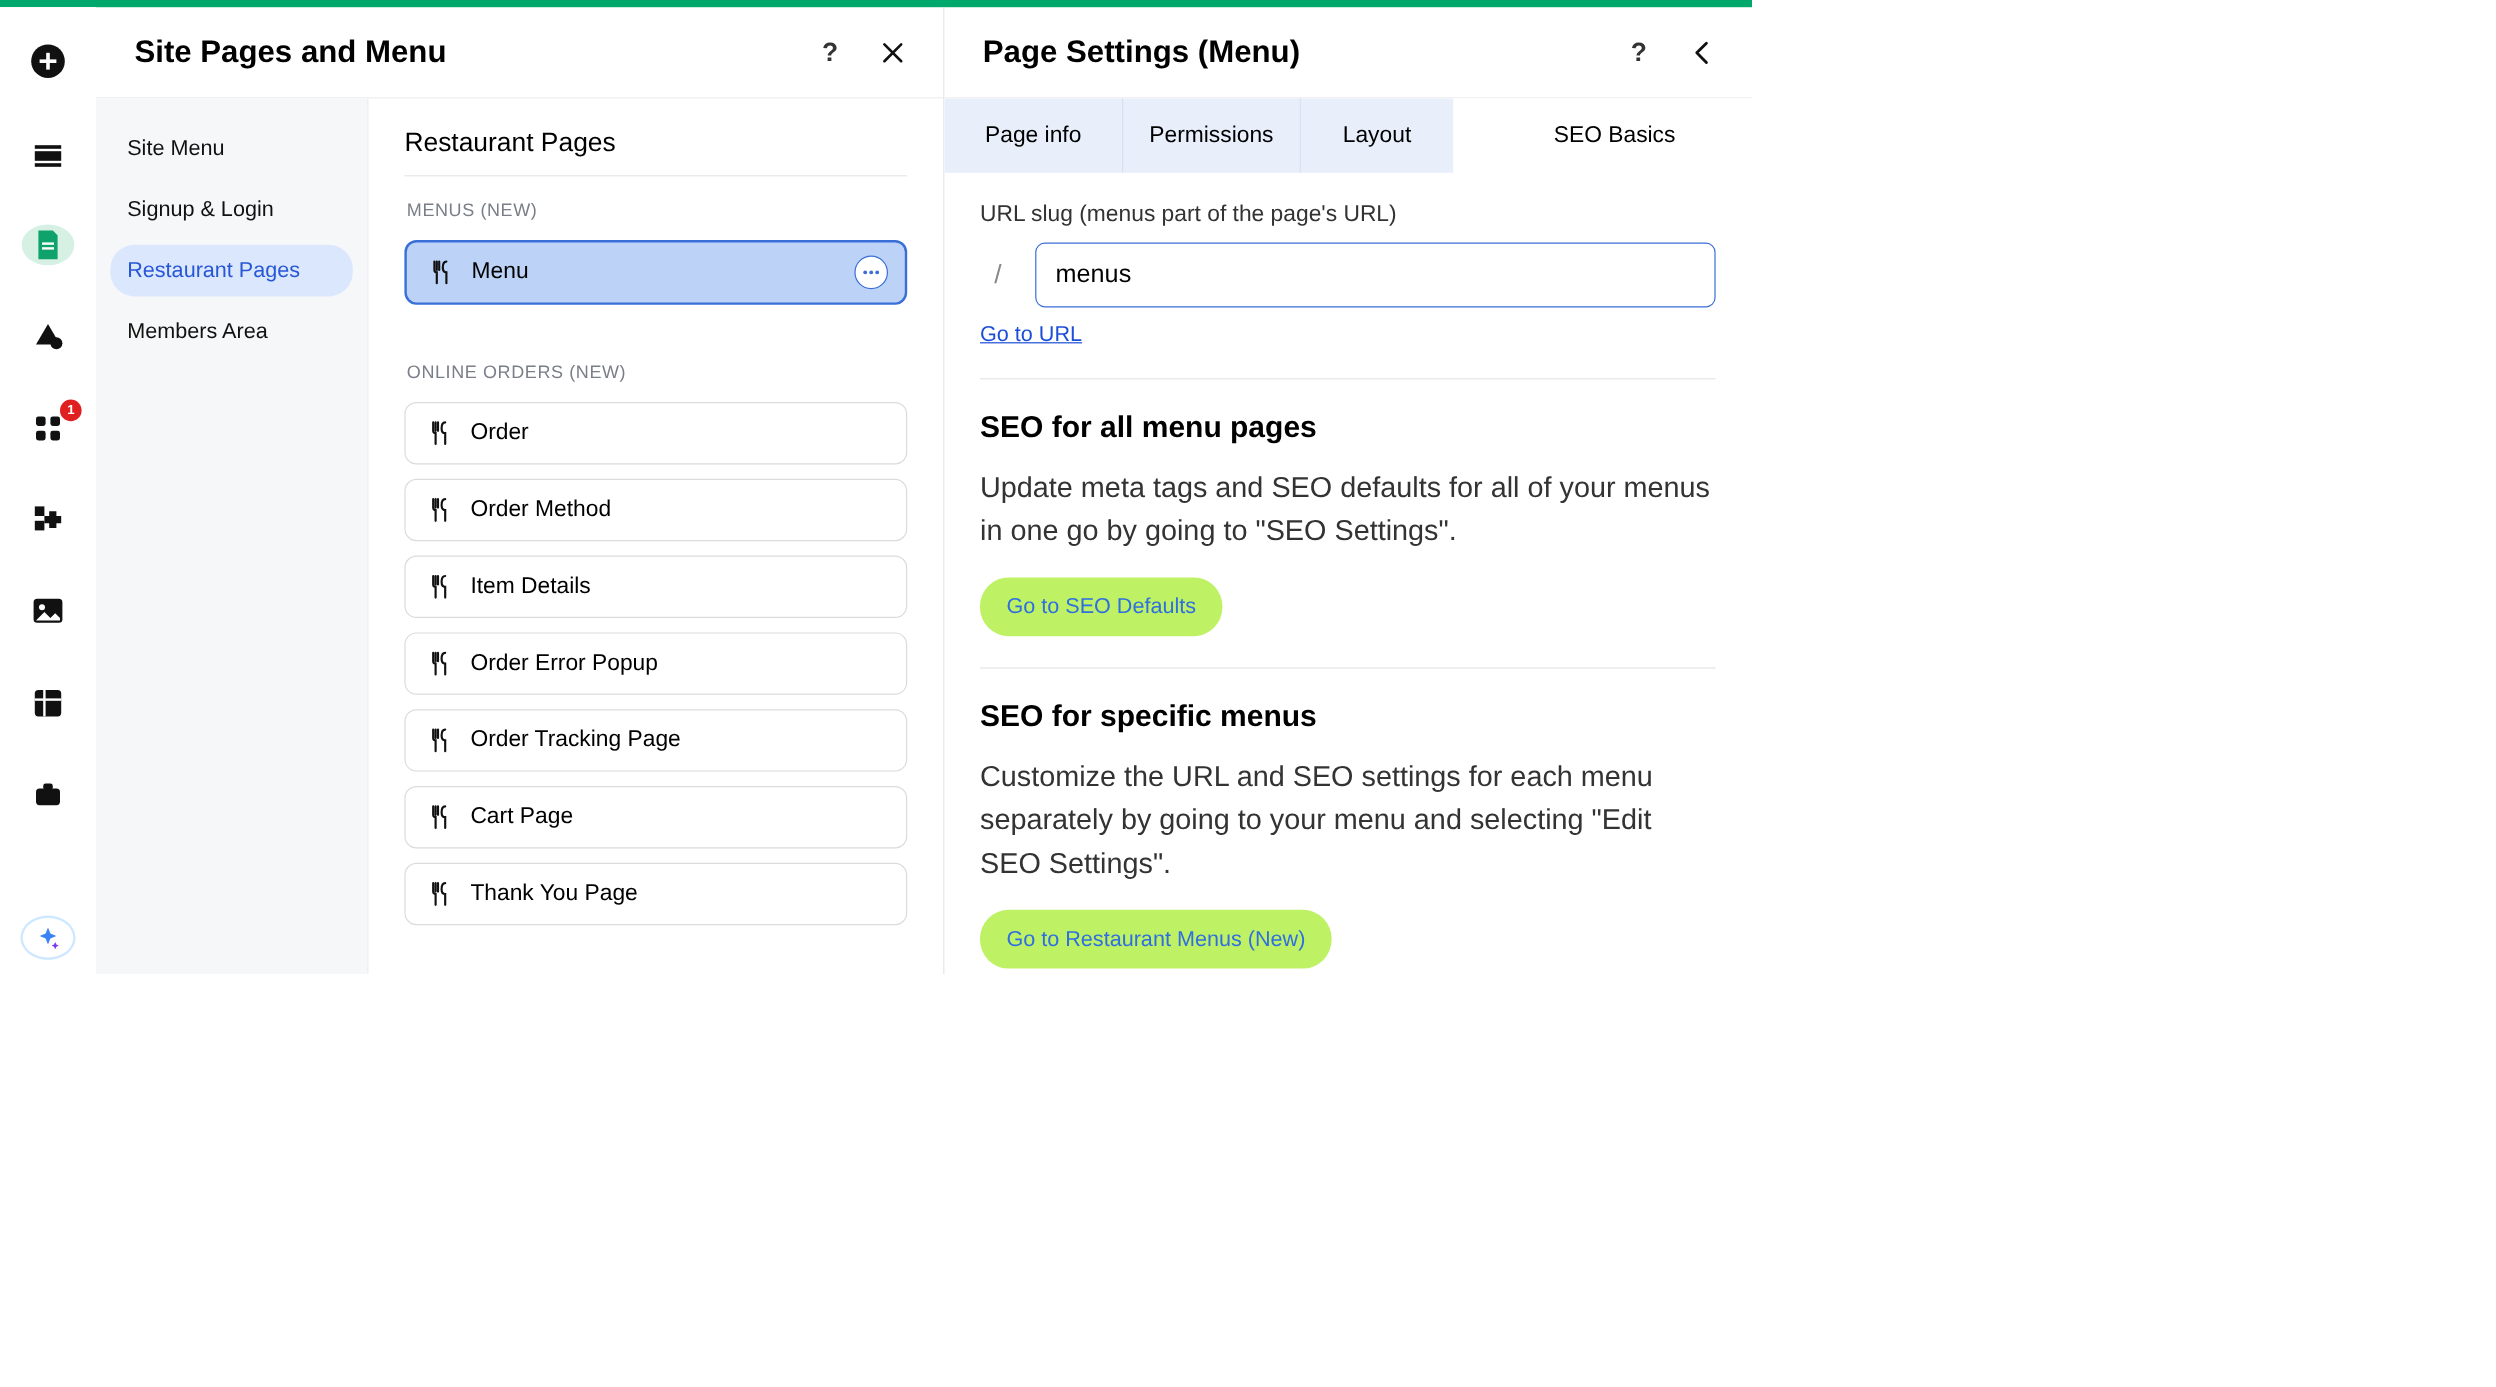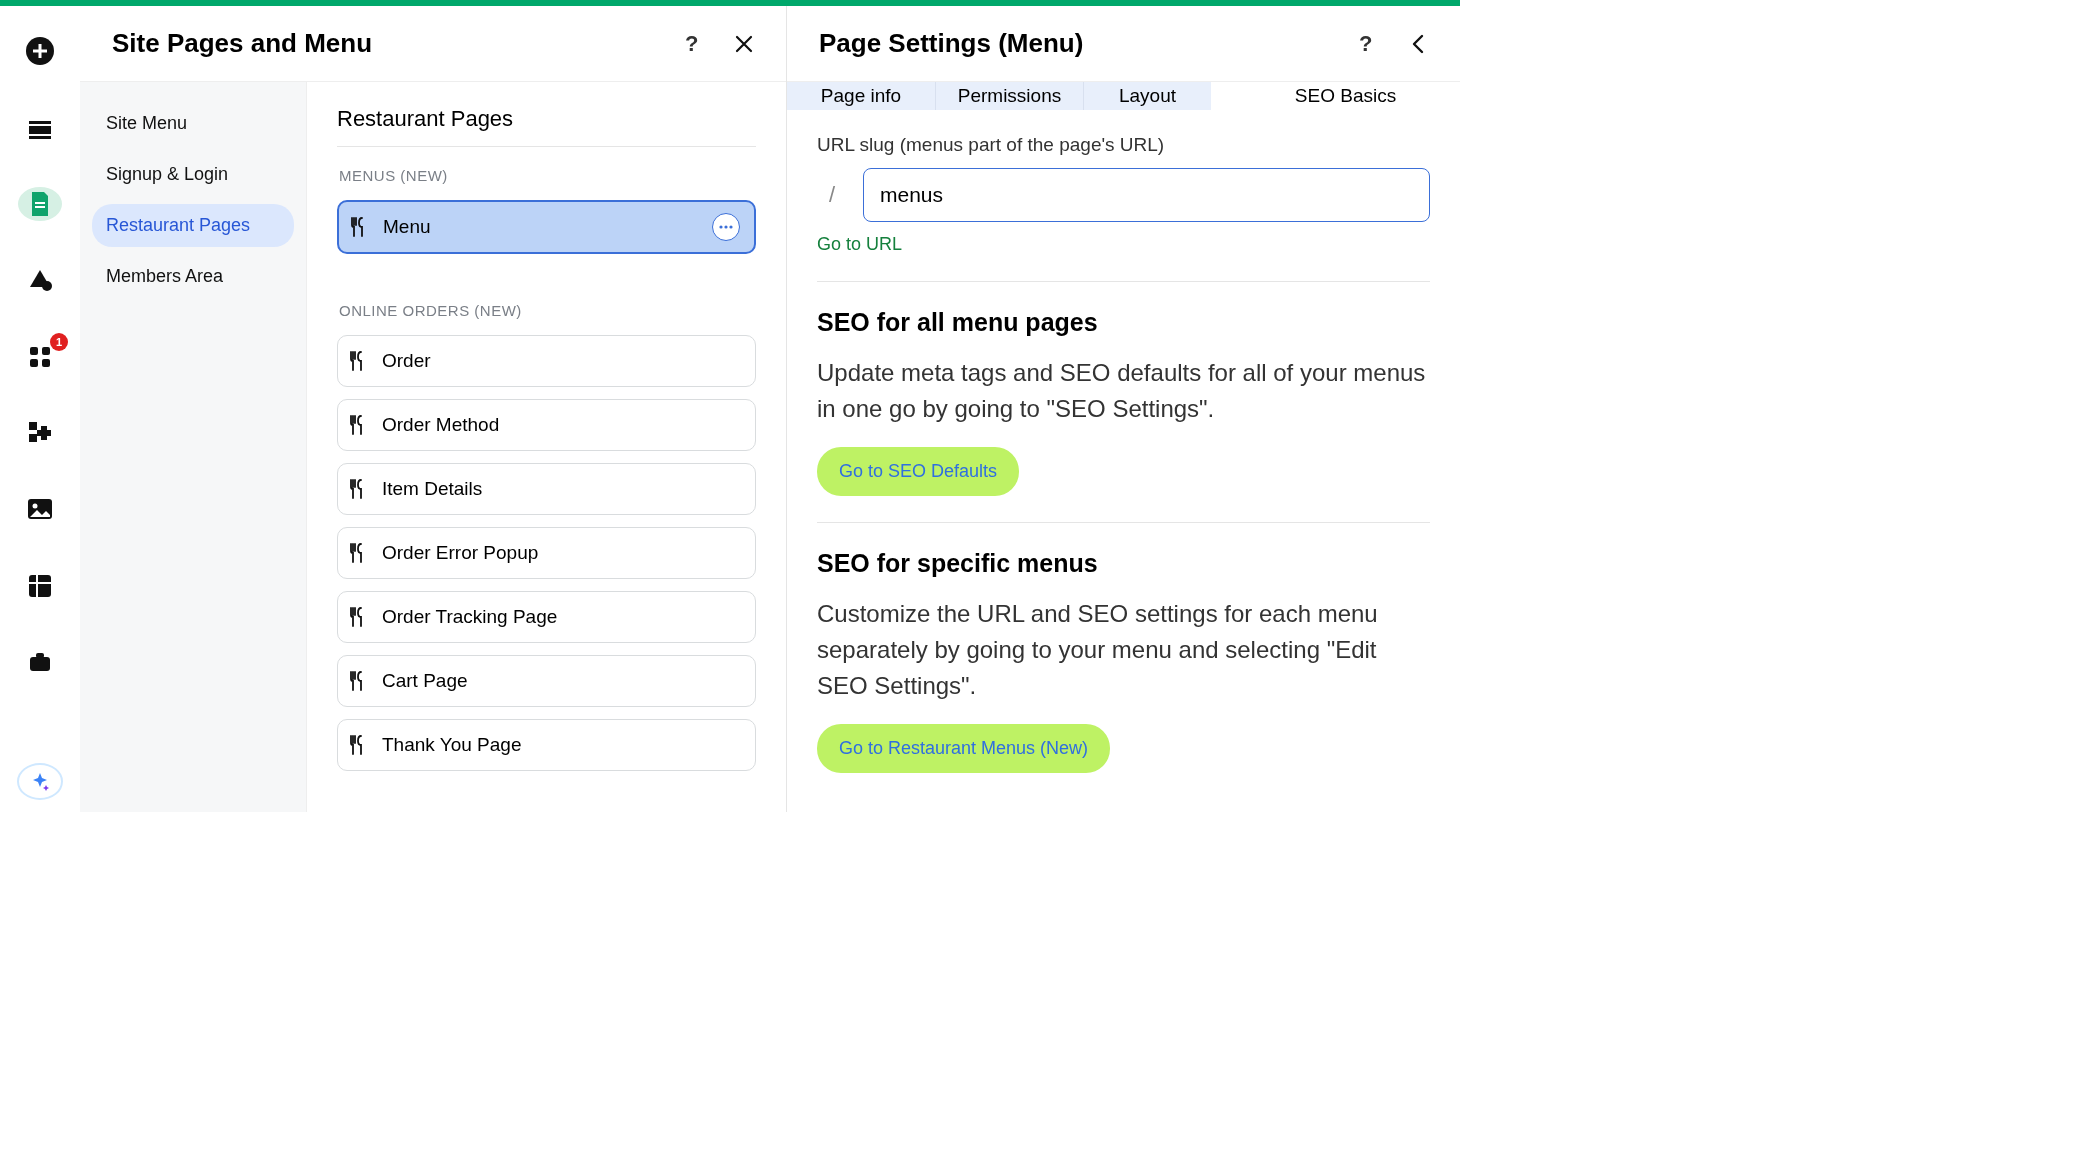--- a/index.html
+++ b/index.html
@@ -70,21 +70,21 @@
   .nav-item {
     padding: 11px 14px; font-size: 18px; border-radius: 20px;
     cursor:pointer; margin-bottom: 8px; color:#111;
   }
   .nav-item.active { background:#dbe7fd; color:#2857d6; }
   .pages-col { flex:1; padding: 24px 30px; overflow:auto; }
   .pages-heading { font-size: 22px; font-weight: 500; padding-bottom: 14px; border-bottom:1px solid #e5e5e5; margin-bottom: 20px;}
   .group-label { font-size: 15px; letter-spacing: 0.5px; color:#7a7f87; margin: 10px 2px 16px; }
   .page-card {
     border:1px solid #d9dcde; border-radius:10px;
-    padding: 14px 8px; display:flex; align-items:center;
+    padding: 14px 18px; display:flex; align-items:center;
     gap: 14px; margin-bottom: 12px;
     font-size: 19px; cursor:pointer;
     position:relative;
   }
   .page-card.selected {
     background:#bcd3f7; border:2px solid #3b6fd8;
   }
   .page-card .more-btn {
     position:absolute; right:14px; top:50%; transform:translateY(-50%);
     width:28px;height:28px;border:1px solid #3b6fd8;border-radius:50%;
@@ -92,37 +92,37 @@
     background:#fff; color:#3b6fd8;
   }
   .pages-spacer { height: 26px; }
   
   .panel-right { flex:1; display:flex; flex-direction:column; }
   .panel-right .panel-header { border-bottom: 1px solid #eee; }
   .tabs {
     display:flex; background:#fff;
   }
   .tab {
-    padding: 3px 0; font-size: 19px; text-align:center;
+    padding: 20px 0; font-size: 19px; text-align:center;
     cursor:pointer;
   }
   .tab.inactive { background:#e8effb; }
   .tab:nth-child(1){ width:148px; }
   .tab:nth-child(2){ width:148px; border-left:1px solid #d8e0ef;}
   .tab:nth-child(3){ width:128px; border-left:1px solid #d8e0ef;}
   .tab:nth-child(4){ flex:1; text-align:center; padding-left:20px;}
   .settings-body { padding: 24px 30px; overflow:auto; }
   .field-label { font-size: 19px; color:#333; margin-bottom: 12px; }
   .slug-row { display:flex; align-items:center; gap: 16px; margin-bottom: 12px;}
   .slash { font-size:22px; color:#888; width:30px; text-align:center;}
   .slug-input {
     flex:1; border:1px solid #3b6fd8; border-radius:8px;
     padding: 14px 16px; font-size: 21px; outline:none;
   }
-  .link { color:#15803d; font-size:18px; cursor:pointer; }
+  .link { color:#1d4ed8; font-size:18px; cursor:pointer;text-decoration:underline; }
   .section { border-top:1px solid #e5e5e5; margin-top:26px; padding-top:26px; }
   .section h2 { font-size:25px; font-weight:600; margin-bottom:18px; }
   .section p { font-size:24px; color:#333; line-height:1.5; margin-bottom:20px;}
   .pill-btn {
     background:#bef264; color:#2f6fe0; border:none;
     padding: 14px 22px; border-radius: 24px; font-size:18px;
     cursor:pointer;
   }
   svg { display:block; }
 </style>

